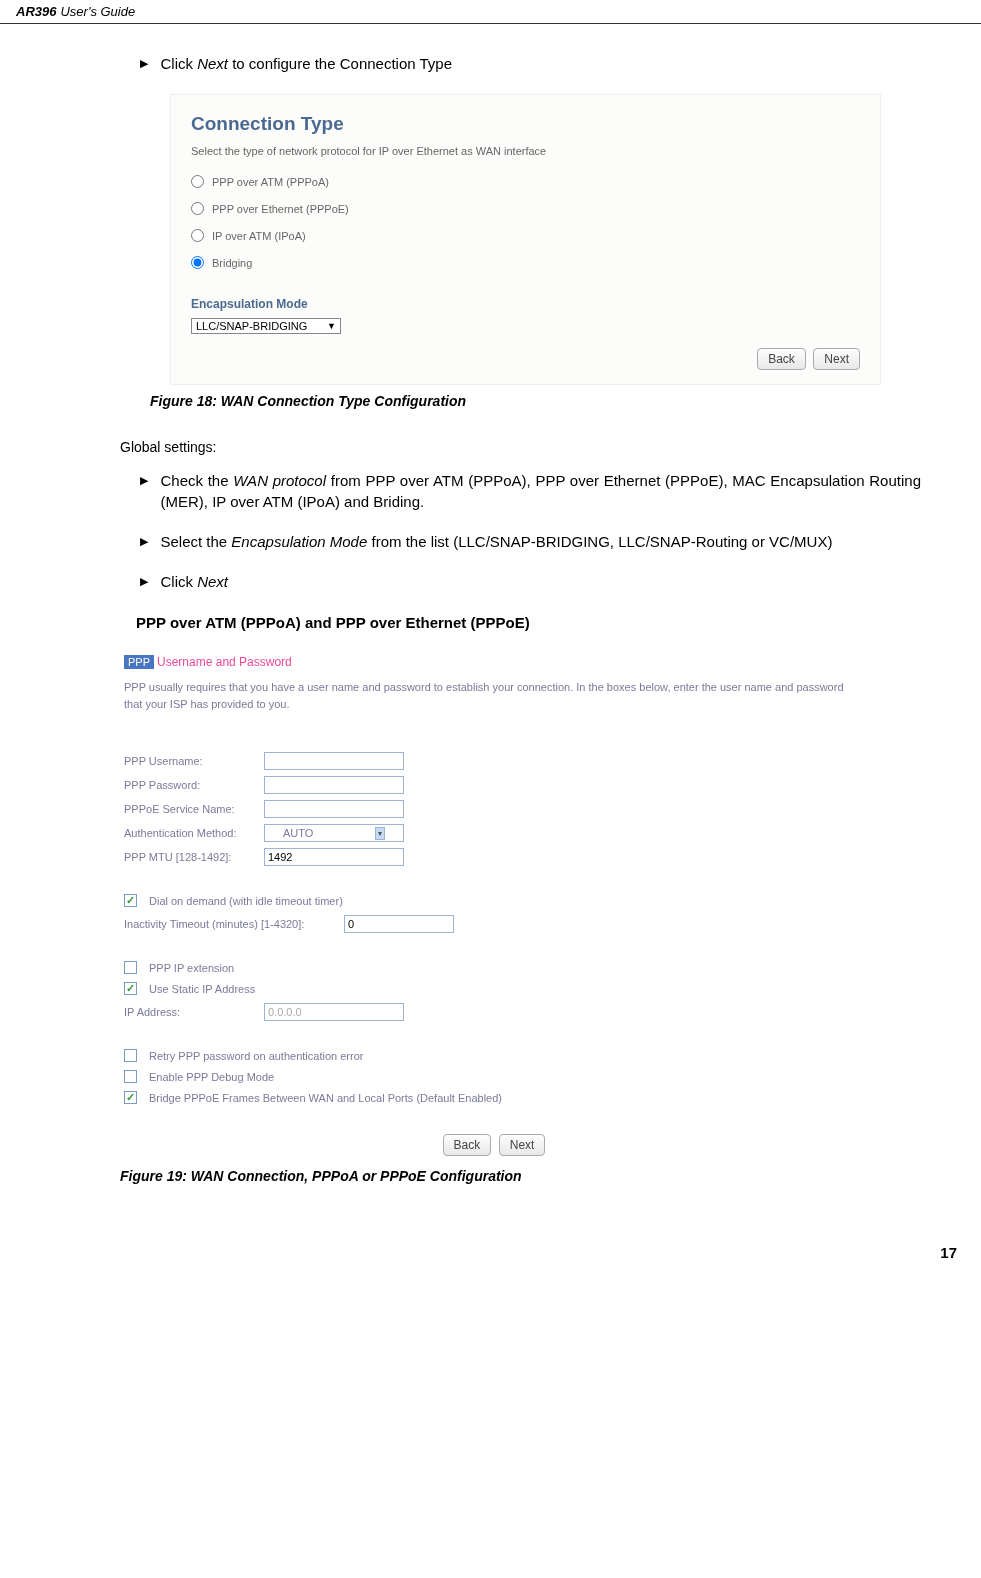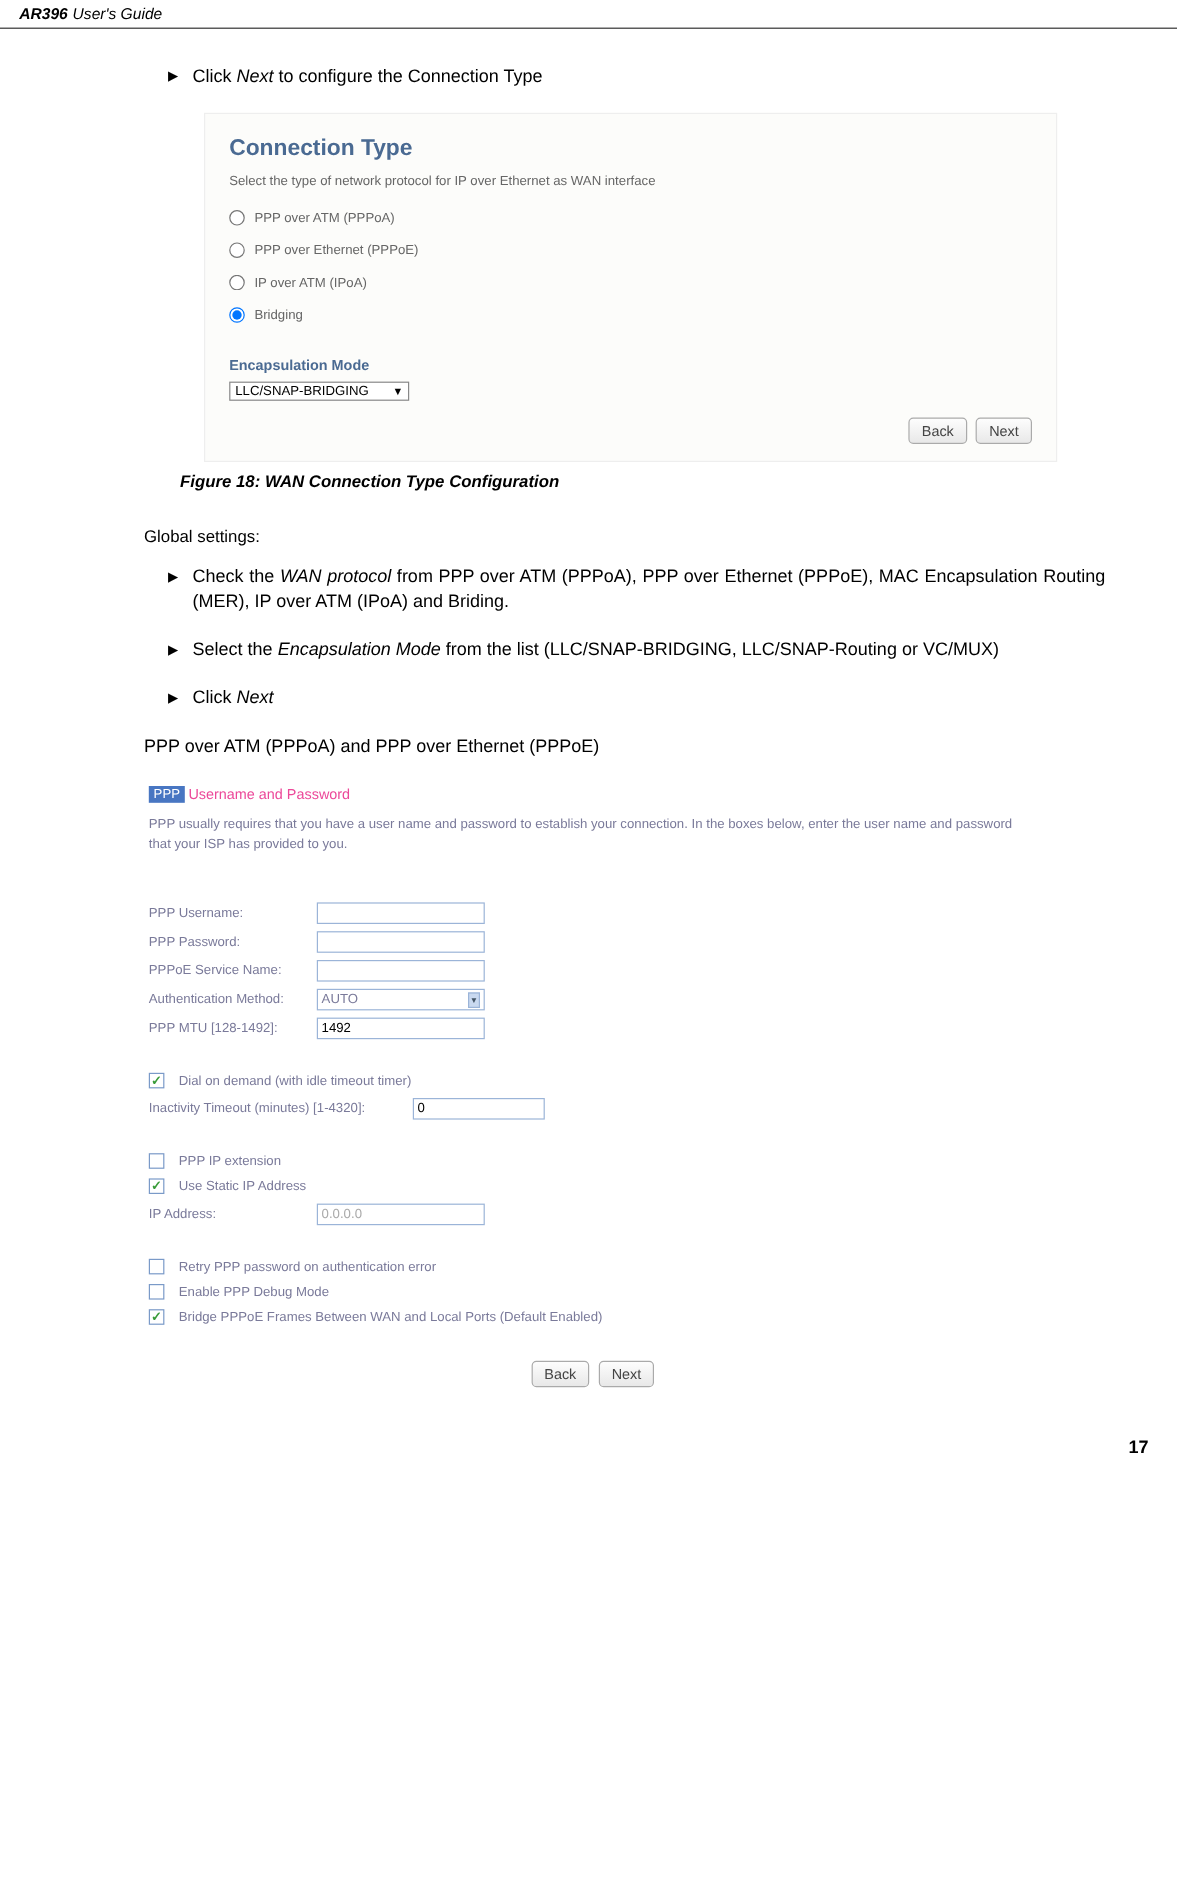--- a/index.html
+++ b/index.html
@@ -120,23 +120,23 @@
       font-weight: bold;
       font-style: italic;
       font-size: 14px;
       margin: 6px 0 30px 30px;
     }
     .section-label {
       font-size: 14px;
       margin: 10px 0 16px 0;
     }
     .section-heading-bold {
-      font-weight: normal;
+      font-weight: bold;
       font-size: 15px;
-      margin: 22px 0 20px 0;
+      margin: 22px 0 20px 16px;
     }
 
     
     .figure-box2 {
       background: #fff;
       padding: 4px 20px 4px 4px;
       margin: 0 40px 8px 0;
       font-family: Tahoma, Arial, sans-serif;
     }
     .ppp-badge {
@@ -182,21 +182,21 @@
     }
     .form-row select, .sel-sim {
       border: 1px solid #9bb4d8;
       background: #fff;
       height: 18px;
       width: 140px;
       font-size: 11px;
       display: inline-flex;
       align-items: center;
       justify-content: space-between;
-      padding: 0 3px;
+      padding: 0 18px;
     }
     .sel-sim .tri2 {
       background: #c9d9f0;
       border: 1px solid #9bb4d8;
       font-size: 8px;
       padding: 1px 2px;
       color: #456;
     }
     .cb-row {
       display: flex;
@@ -379,16 +379,17 @@
       <span class="cb-sim">✓</span>
       <span>Bridge PPPoE Frames Between WAN and Local Ports (Default Enabled)</span>
     </div>
 
     <div class="btn-row-center">
       <span class="btn-sim">Back</span>
       <span class="btn-sim">Next</span>
     </div>
   </div>
 
+  <div class="figure-caption" style="margin-left:0;">Figure 19: WAN Connection, PPPoA or PPPoE Configuration</div>
 
 </div>
 
 <div class="page-num">17</div>
 
 </body></html>

